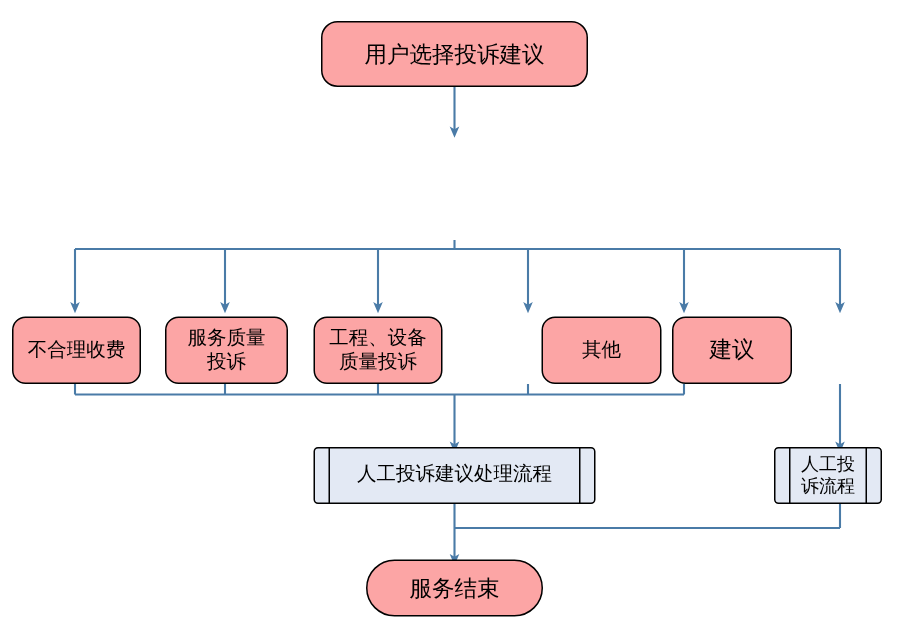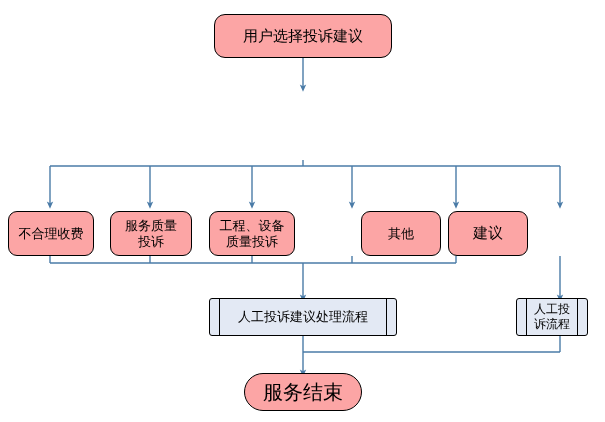--- a/index.html
+++ b/index.html
@@ -166,15 +166,15 @@
     <span class="predef-label" style="font-size:13px;">人工投诉建议处理流程</span>
   </div>
 
   <div class="predef" style="left:516px; top:298px; width:72px; height:38px;">
     <span class="bar-l"></span>
     <span class="bar-r"></span>
     <span class="predef-label" style="font-size:12px;">人工投
 诉流程</span>
   </div>
 
-  <div class="node stadium" style="left:244px; top:373px; width:118px; height:38px; font-size:20px;">服务结束</div>
+  <div class="node stadium" style="left:244px; top:373px; width:118px; height:38px; font-size:15px;">服务结束</div>
 
 </div>
 
 </body></html>

